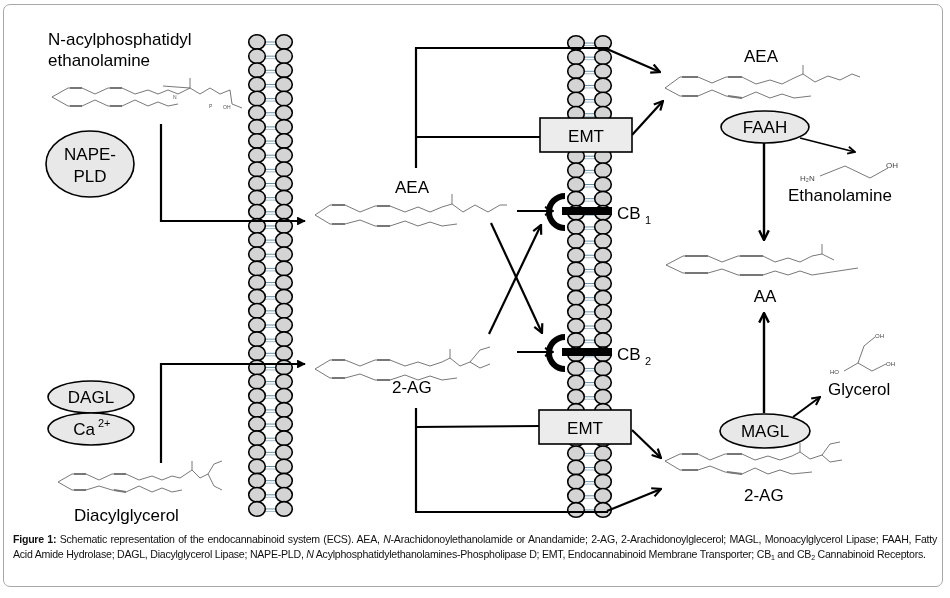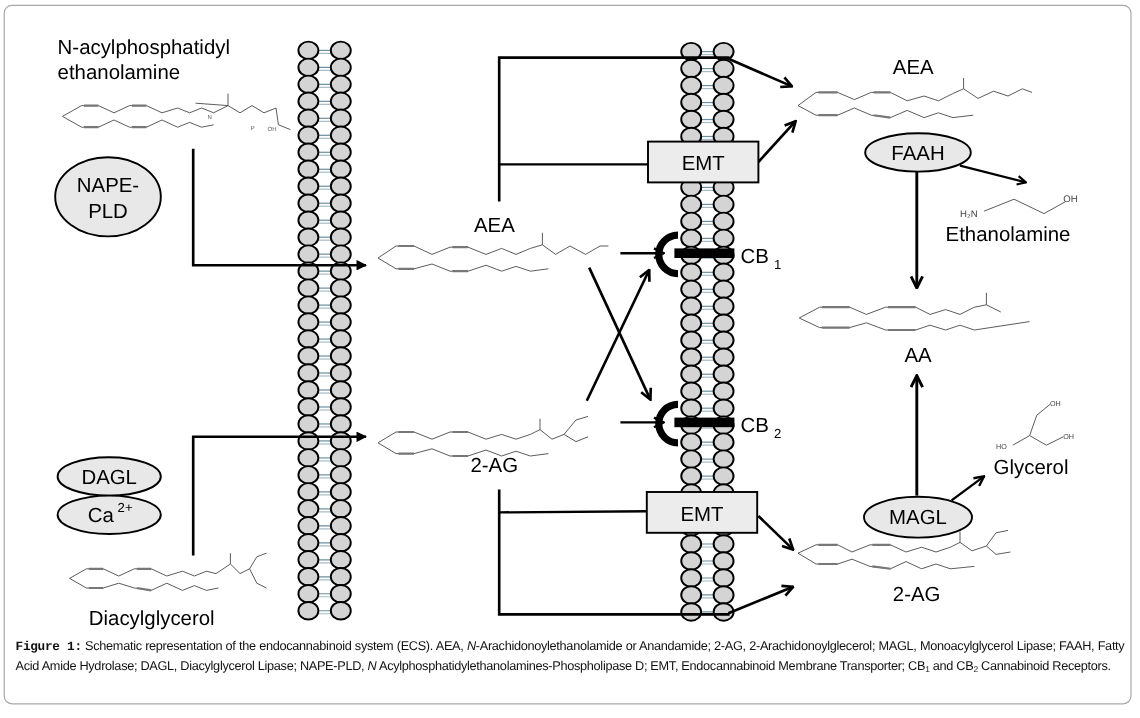--- a/index.html
+++ b/index.html
@@ -1,21 +1,21 @@
 <!DOCTYPE html>
 <html><head>
 <meta charset="utf-8">
 <style>
   html, body { margin: 0; padding: 0; background: #ffffff; }
   body { width: 950px; height: 598px; position: relative; overflow: hidden; font-family: "Liberation Sans", sans-serif; }
   #frame { position: absolute; left: 3px; top: 4px; width: 940px; height: 583px; border: 1px solid #a8a8a8; border-radius: 7px; box-sizing: border-box; }
   #diagram { position: absolute; left: 0; top: 0; }
   .lbl { font-family: "Liberation Sans", sans-serif; fill: #000; }
   #caption { position: absolute; left: 13px; top: 532px; width: 924px; font-family: "Liberation Sans", sans-serif; font-size: 10.6px; line-height: 15px; color: #111; text-align: justify; letter-spacing: -0.25px; }
-  #caption b { font-weight: bold; font-family: Liberation Mono, monospace; }
+  #caption b { font-weight: bold; }
   #caption i { font-style: italic; }
   #caption sub { font-size: 7px; vertical-align: -2px; line-height: 0; }
 </style>
 </head>
 <body>
 
 <div id="frame"></div>
 
 <svg id="diagram" width="950" height="598" viewBox="0 0 950 598" xmlns="http://www.w3.org/2000/svg">
   <defs>

